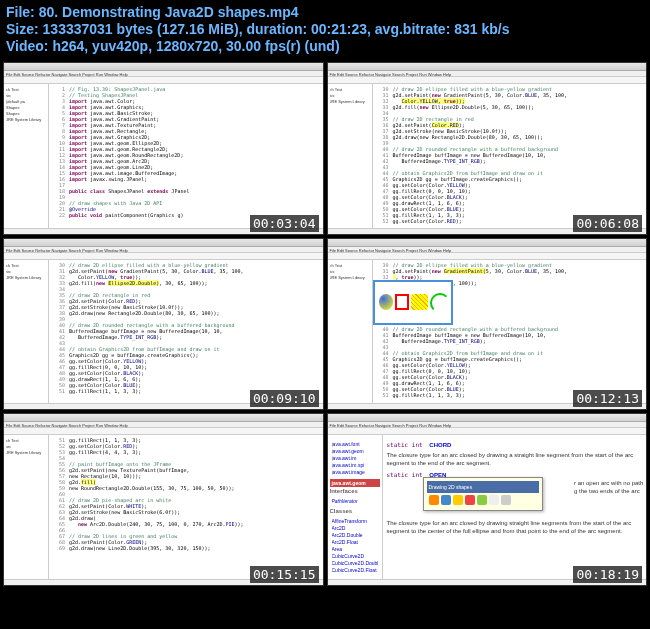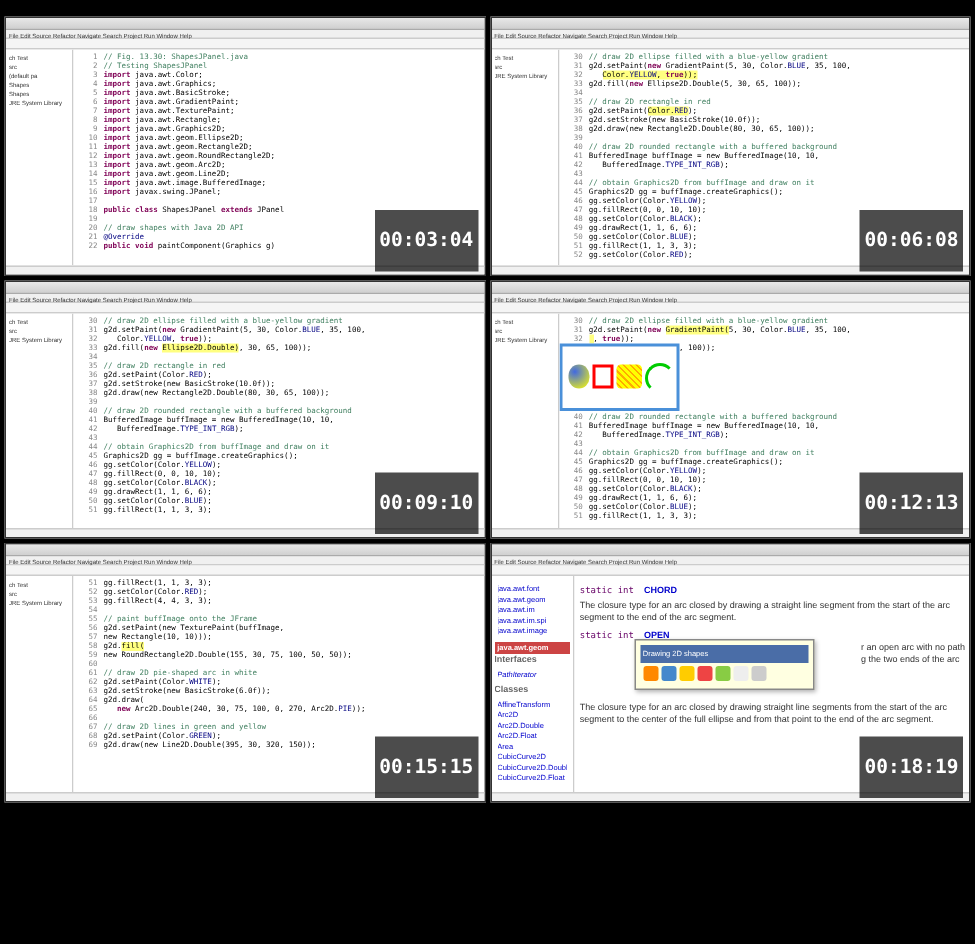--- a/index.html
+++ b/index.html
@@ -1,21 +1,21 @@
 <!DOCTYPE html>
 <html><head>
 <meta charset="utf-8">
 <style>
 *{margin:0;padding:0;box-sizing:border-box}
 body{width:650px;height:629px;background:#000;font-family:Arial,sans-serif;font-size:11px;color:#fff;overflow:hidden}
 .info{padding:4px 6px;font-size:14px;color:#6bb6ff;font-weight:bold}
 .info div{margin-bottom:1px}
 .grid{display:grid;grid-template-columns:1fr 1fr;grid-template-rows:repeat(3,1fr);gap:3px;padding:3px;height:530px}
 .thumb{background:#fff;position:relative;border:1px solid #333;overflow:hidden}
-.ts{position:absolute;bottom:2px;right:4px;background:rgba(0,0,0,0.7);color:#fff;font-size:13px;font-weight:bold;padding:13px 3px;font-family:monospace}
+.ts{position:absolute;bottom:2px;right:4px;background:rgba(0,0,0,0.7);color:#fff;font-size:13px;font-weight:normal;padding:1px 3px;font-family:monospace}
 .ide{display:flex;flex-direction:column;height:100%;font-size:5px;color:#333}
 .titlebar{background:linear-gradient(#e8e8e8,#d0d0d0);height:8px;border-bottom:1px solid #aaa}
 .menubar{background:#f0f0f0;height:6px;border-bottom:1px solid #ccc;font-size:4px;padding:1px 2px;color:#333}
 .toolbar{background:#f5f5f5;height:7px;border-bottom:1px solid #ccc}
 .body{display:flex;flex:1;overflow:hidden}
 .sidebar{width:45px;background:#fff;border-right:1px solid #ccc;font-size:4px;padding:2px;color:#333}
 .sidebar div{margin:1px 0;white-space:nowrap;overflow:hidden}
 .editor{flex:1;background:#fff;padding:2px 4px;font-family:monospace;font-size:5px;line-height:6px;color:#000;overflow:hidden}
 .editor .ln{display:flex}
 .editor .num{color:#888;width:12px;text-align:right;margin-right:4px;flex-shrink:0}
@@ -39,20 +39,23 @@
 .tooltip-icons{display:flex;gap:2px;padding:2px}
 .tooltip-icons span{width:10px;height:10px;border-radius:2px}
 .pkg-list{font-size:5px;color:#00c;padding:2px}
 .pkg-list div{margin:1px 0}
 .interfaces-hdr{color:#666;font-weight:bold;font-size:6px;margin:3px 0}
 </style>
 </head>
 <body>
 
 <div class="info">
+  <div>File: 80. Demonstrating Java2D shapes.mp4</div>
+  <div>Size: 133337031 bytes (127.16 MiB), duration: 00:21:23, avg.bitrate: 831 kb/s</div>
+  <div>Video: h264, yuv420p, 1280x720, 30.00 fps(r) (und)</div>
 </div>
 
 <div class="grid">
 
   <div class="thumb">
     <div class="ide">
       <div class="titlebar"></div>
       <div class="menubar">File Edit Source Refactor Navigate Search Project Run Window Help</div>
       <div class="toolbar"></div>
       <div class="body">

